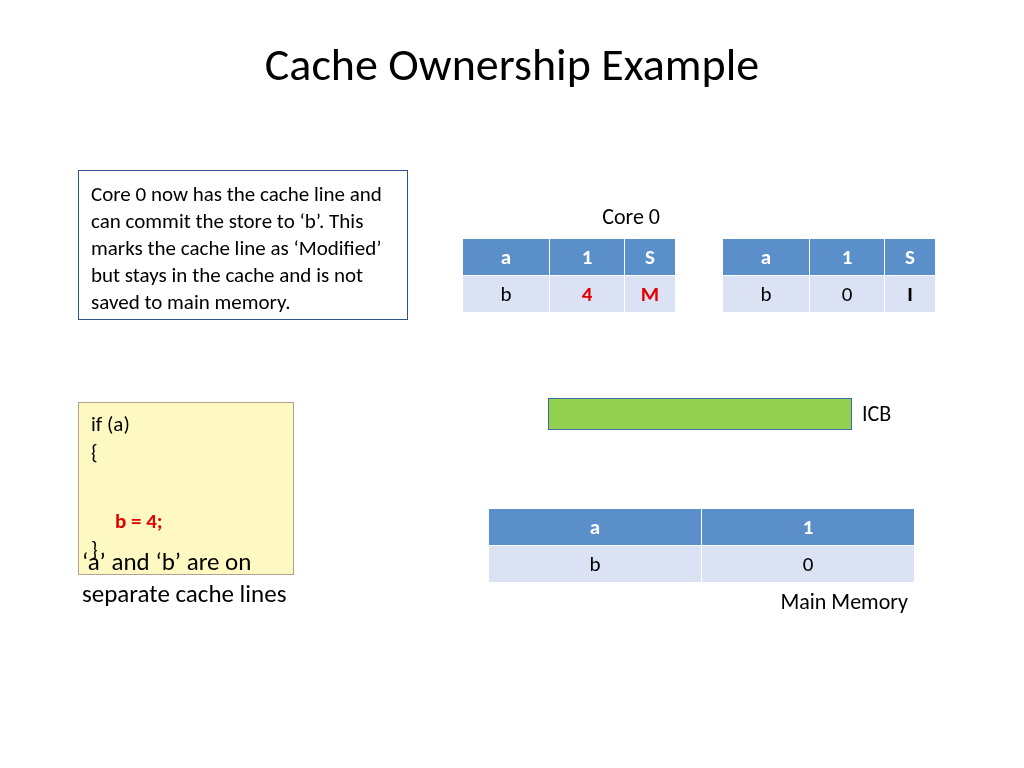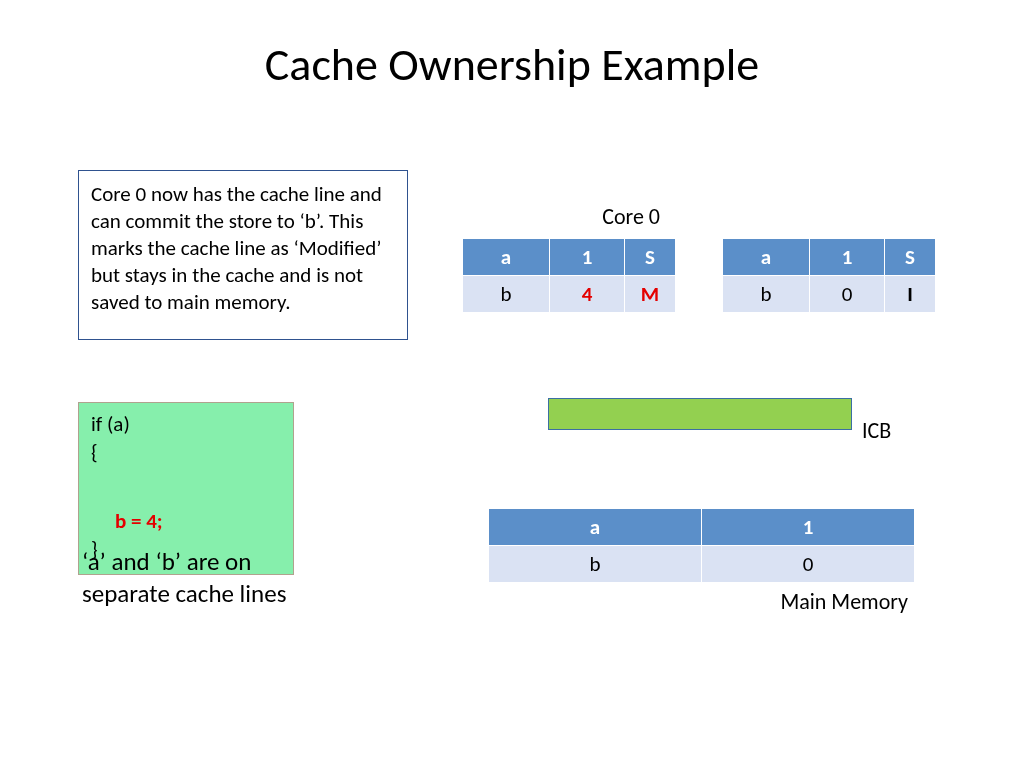--- a/index.html
+++ b/index.html
@@ -23,32 +23,32 @@
     width: 1024px;
     text-align: center;
     font-size: 46px;
     font-weight: 400;
   }
   .desc-box {
     position: absolute;
     left: 78px;
     top: 170px;
     width: 304px;
-    padding: 10px 12px 24px 12px;
+    padding: 10px 12px 4px 12px;
     border: 1px solid #2f528f;
     font-size: 21px;
     line-height: 1.28;
   }
   .code-box {
     position: absolute;
     left: 78px;
     top: 402px;
     width: 190px;
     padding: 8px 12px 10px 12px;
-    background: #86efac;
+    background: #fef9c3;
     border: 1px solid #b0a28e;
     font-size: 21px;
     line-height: 1.32;
   }
   .code-box .indent { padding-left: 24px; margin-top: 42px; }
   .red { color: #e40000; font-weight: 700; }
   .footnote {
     position: absolute;
     left: 82px;
     top: 546px;
@@ -88,21 +88,20 @@
     position: absolute;
     left: 548px; top: 398px;
     width: 302px; height: 30px;
     background: #93d050;
     border: 1px solid #3b6fa3;
   }
   .icb-label {
     position: absolute;
     left: 862px; top: 400px;
     font-size: 22px;
-    margin-top: 17px;
   }
   #mem-tbl { left: 488px; top: 508px; }
   .m-var { width: 210px; }
   .m-val { width: 210px; }
   .mem-label {
     position: absolute;
     left: 488px; top: 588px;
     width: 420px;
     text-align: right;
     font-size: 22px;

